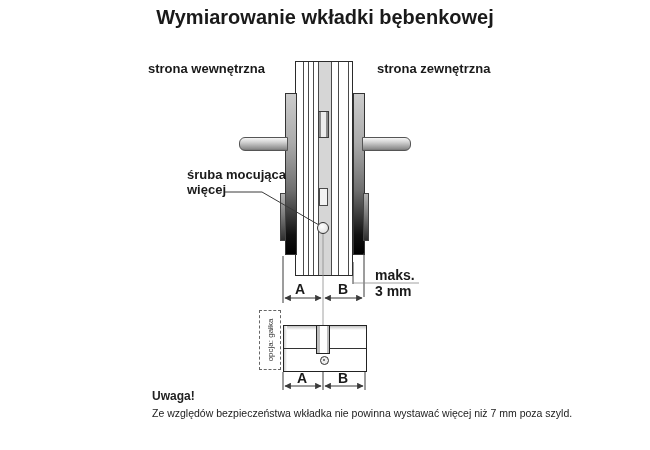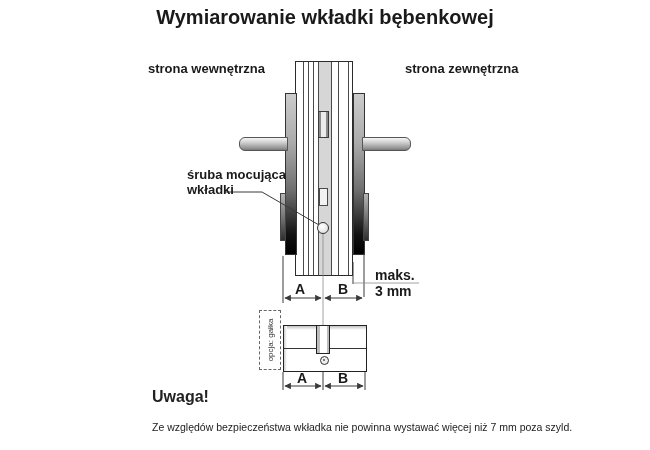--- a/index.html
+++ b/index.html
@@ -6,26 +6,26 @@
   #stage{
     position:relative;width:650px;height:450px;background:#ffffff;
     font-family:"Liberation Sans","DejaVu Sans",sans-serif;color:#1a1a1a;
     overflow:hidden;
   }
   .abs{position:absolute;}
   
   #title{left:0;top:6px;width:650px;text-align:center;font-size:20px;font-weight:bold;letter-spacing:0px;}
   .side-label{top:61px;font-size:13px;font-weight:bold;white-space:nowrap;}
   #label-inner{left:148px;}
-  #label-outer{left:377px;margin-left:28px;}
+  #label-outer{left:377px;}
   #screw-label{left:165px;top:167px;font-size:13px;font-weight:bold;line-height:15px;white-space:nowrap;margin-left:22px;}
   #maks-label{left:375px;top:247px;font-size:14px;font-weight:bold;line-height:16px;white-space:nowrap;margin-top:20px;}
   .dim-label{font-size:14px;font-weight:bold;}
   #note{left:152px;top:389px;font-size:10.5px;line-height:15px;color:#222;}
-  #note .heading{font-size:16px;font-weight:bold;margin-bottom:16px;}
+  #note .heading{font-size:12px;font-weight:bold;margin-bottom:2px;}
   
   #door{left:295px;top:61px;width:56px;height:213px;background:#fff;border:1.5px solid #2b2b2b;}
   .vline{position:absolute;top:0;bottom:0;width:1px;background:#4a4a4a;}
   #door-strip{position:absolute;left:22px;width:12px;top:0;bottom:0;background:#d6d6d6;border-left:1px solid #4a4a4a;border-right:1px solid #4a4a4a;}
   
   .plate{width:10px;top:93px;height:160px;background:linear-gradient(#cccccc,#ababab 30%,#6f6f6f 60%,#111 88%,#000);border:1px solid #333;}
   #plate-left{left:285px;}
   #plate-right{left:353px;}
   
   .cyl-strip{width:4px;top:193px;height:46px;background:linear-gradient(#b5b5b5,#7c7c7c 45%,#2e2e2e);border:1px solid #444;}
@@ -114,21 +114,21 @@
     <line x1="323" y1="372" x2="323" y2="390"></line>
     <line x1="365" y1="372" x2="365" y2="390"></line>
     <line x1="285" y1="386" x2="321" y2="386" marker-start="url(#arr)" marker-end="url(#arr)"></line>
     <line x1="325" y1="386" x2="363" y2="386" marker-start="url(#arr)" marker-end="url(#arr)"></line>
   </svg>
 
   <div class="abs" id="screw-main"></div>
 
   <div class="abs" id="screw-label">
     <div>śruba mocująca</div>
-    <div>wkładki</div>
+    <div>więcej</div>
   </div>
 
   <div class="abs" id="maks-label">
     <div>maks.</div>
     <div>3 mm</div>
   </div>
 
   <div class="abs dim-label" id="dimA-main">A</div>
   <div class="abs dim-label" id="dimB-main">B</div>
 

